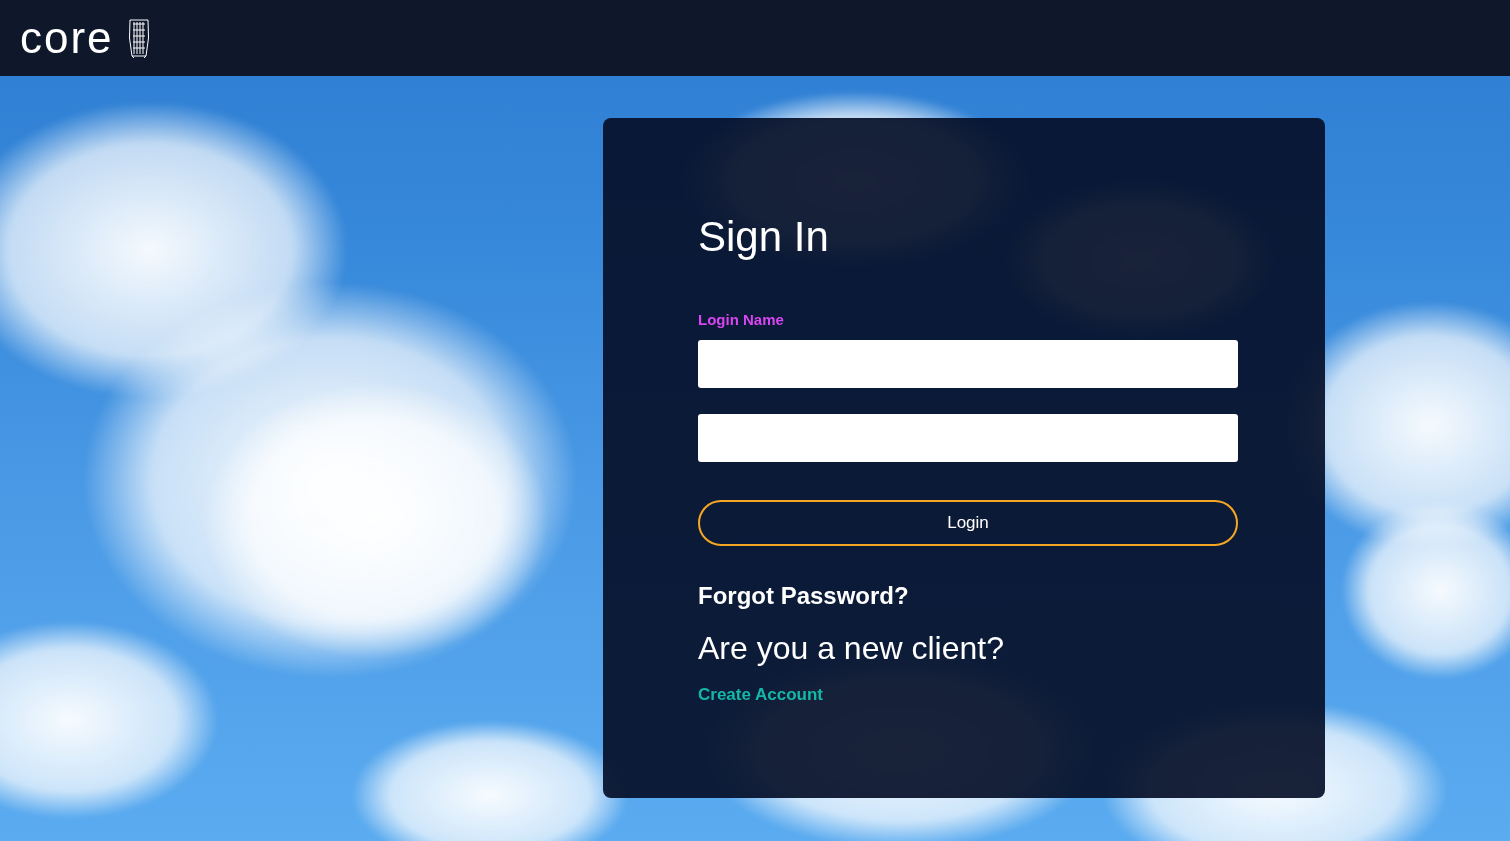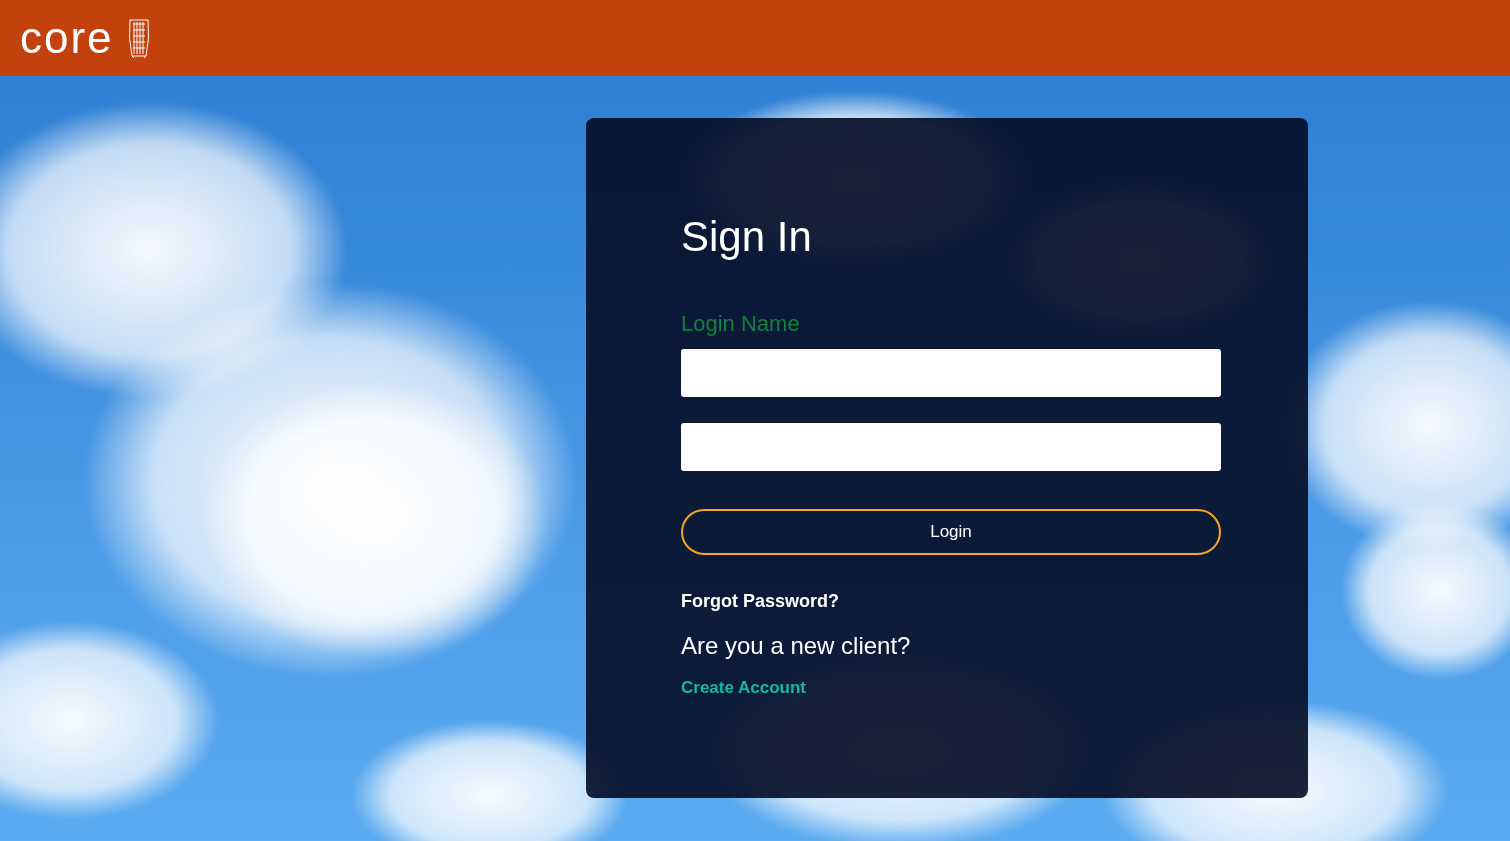--- a/index.html
+++ b/index.html
@@ -29,21 +29,21 @@
     .cloud {
       position: absolute;
       background: radial-gradient(ellipse at center, rgba(255,255,255,0.95) 0%, rgba(255,255,255,0.7) 50%, rgba(255,255,255,0) 70%);
       border-radius: 50%;
       filter: blur(2px);
     }
     
     .header {
       position: relative;
       z-index: 10;
-      background: #c2410c;
+      background: #0f172a;
       height: 76px;
       display: flex;
       align-items: center;
       padding-left: 20px;
     }
     
     .logo-container {
       display: flex;
       align-items: center;
       gap: 12px;
@@ -58,40 +58,40 @@
     }
     
     .harp-icon {
       width: 28px;
       height: 44px;
     }
     
     .login-card {
       position: absolute;
       top: 118px;
-      left: 586px;
+      left: 603px;
       width: 722px;
       height: 680px;
       background: rgba(5, 15, 40, 0.92);
       border-radius: 8px;
       z-index: 5;
       padding: 95px 95px 40px 95px;
     }
     
     .signin-title {
       color: white;
       font-size: 42px;
       font-weight: 300;
       margin-bottom: 50px;
     }
     
     .form-label {
-      color: #15803d;
-      font-size: 22px;
-      font-weight: 400;
+      color: #d946ef;
+      font-size: 15px;
+      font-weight: 700;
       display: block;
       margin-bottom: 12px;
     }
     
     .form-input {
       width: 540px;
       height: 48px;
       background: white;
       border: none;
       border-radius: 3px;
@@ -110,31 +110,31 @@
       color: white;
       font-size: 17px;
       font-weight: 400;
       cursor: pointer;
       margin-top: 12px;
       margin-bottom: 36px;
     }
     
     .forgot-password-link {
       color: white;
-      font-size: 18px;
+      font-size: 24px;
       font-weight: 600;
       text-decoration: none;
       cursor: pointer;
       display: block;
       margin-bottom: 20px;
     }
     
     .new-client-text {
       color: white;
-      font-size: 24px;
+      font-size: 32px;
       font-weight: 300;
       margin-bottom: 18px;
     }
     
     .create-account-link {
       color: #14b8a6;
       font-size: 17px;
       font-weight: 600;
       text-decoration: none;
       cursor: pointer;

